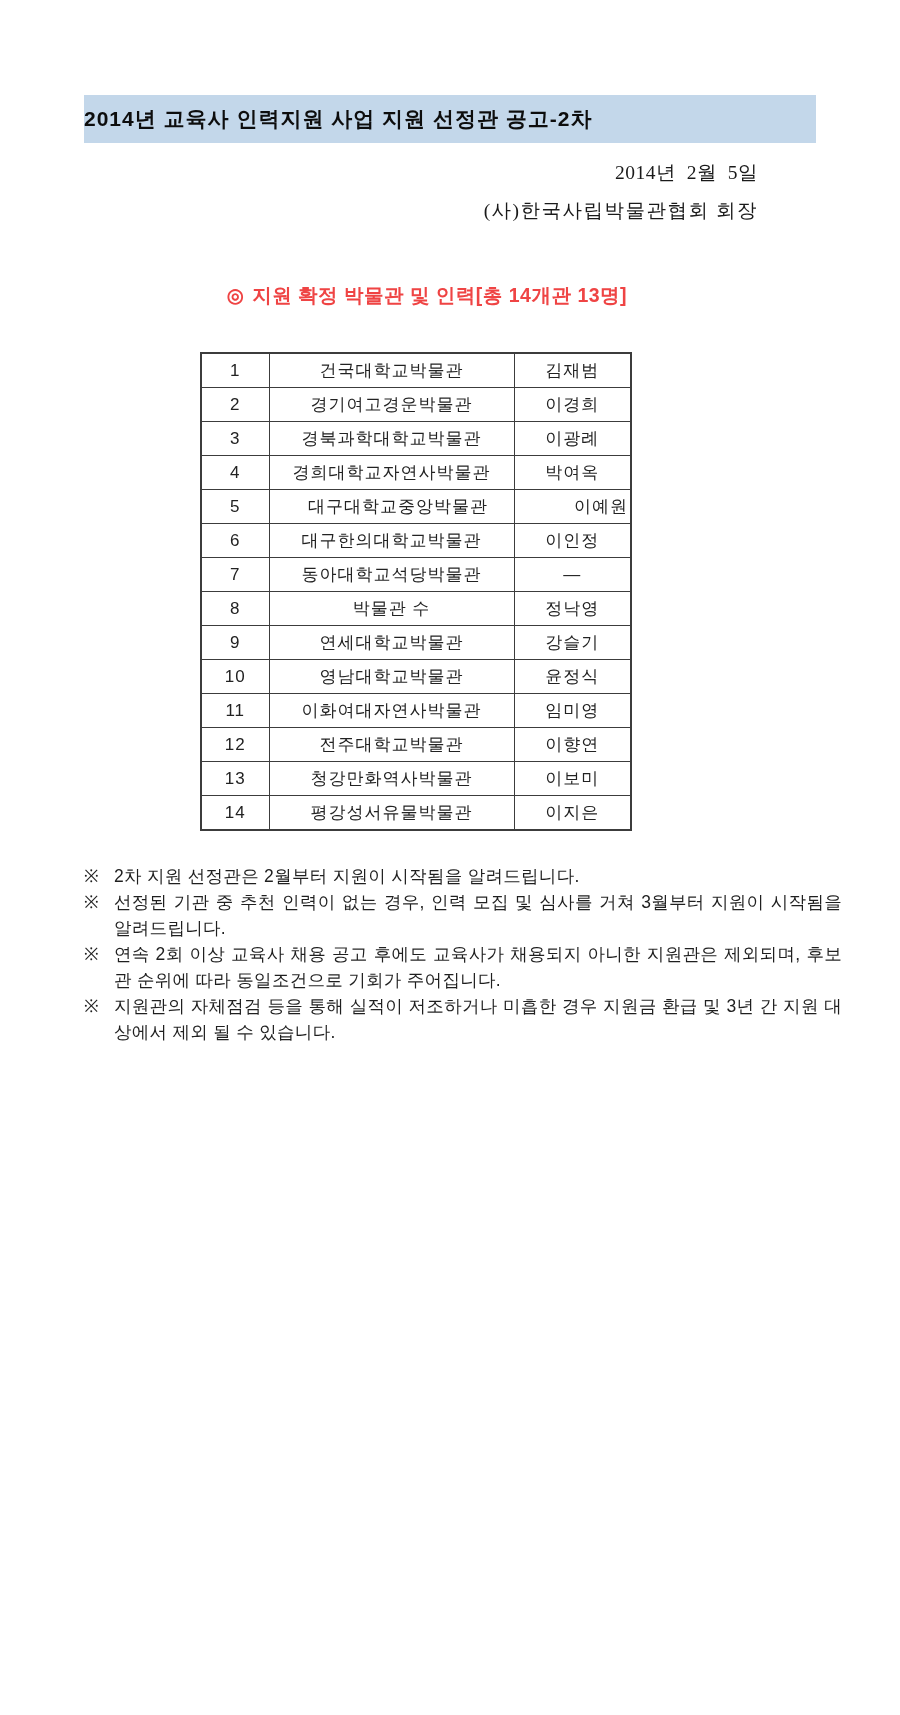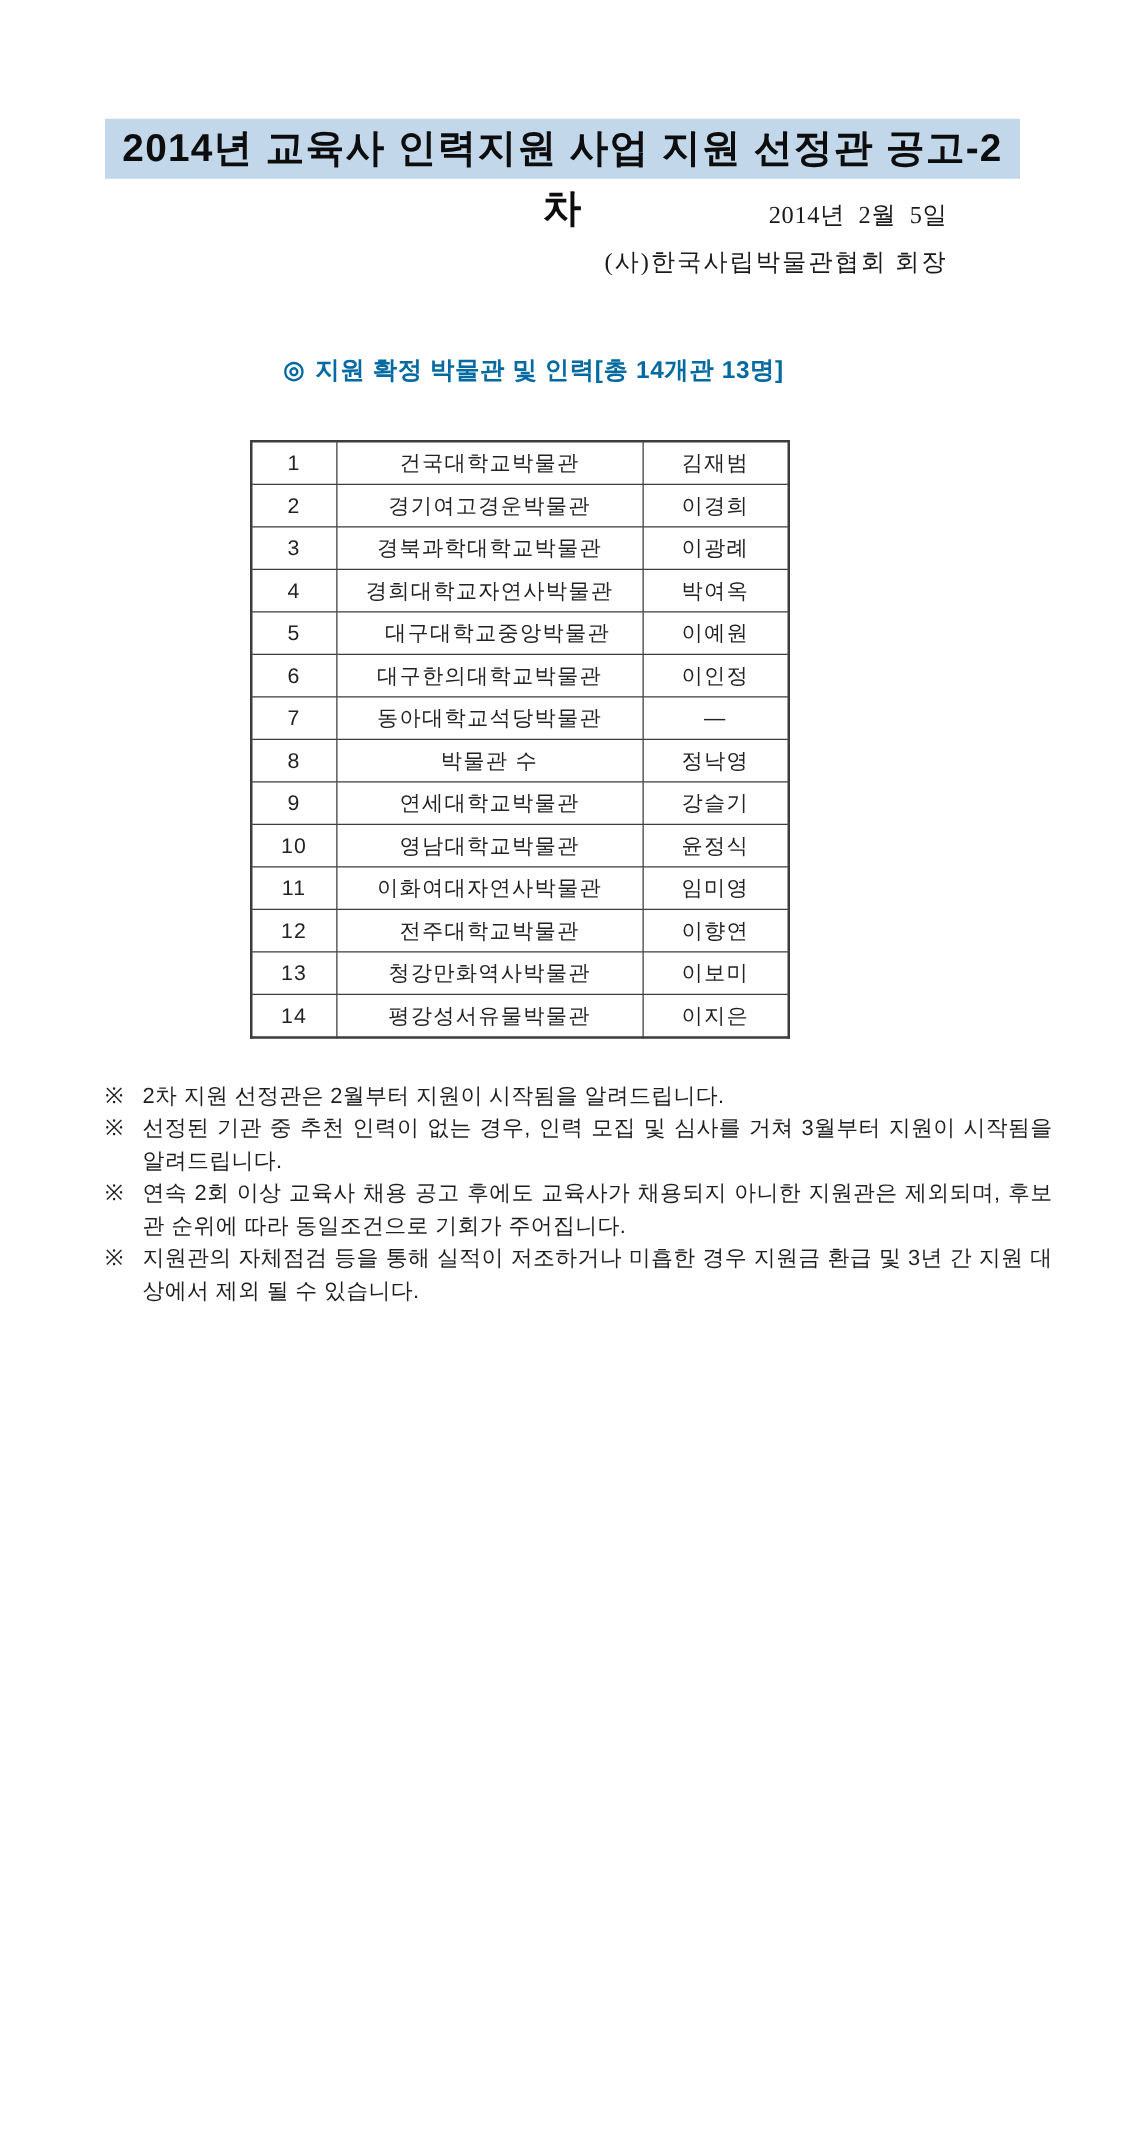--- a/index.html
+++ b/index.html
@@ -11,24 +11,24 @@
     font-family: "Liberation Serif", serif;
     color: #1a1a1a;
     overflow: hidden;
   }
 
   
   .banner {
     margin: 95px 84px 0 84px;
     height: 48px;
     line-height: 48px;
-    text-align: center;
+    text-align: left;
     font-family: "Liberation Sans", sans-serif;
     font-weight: 700;
-    font-size: 31px;
+    font-size: 21px;
     letter-spacing: 1px;
     color: #0d0d0d;
   }
 
   
   .intro {
     margin: 52px 62px 0 62px;
     font-size: 19.5px;
     line-height: 34px;
     letter-spacing: 0.5px;
@@ -52,21 +52,21 @@
   .date-line { margin-top: 18px; font-family: Liberation Serif, serif; }
   .sig-line  { margin-top: 14px; letter-spacing: 1.5px; }
 
   
   .section-head {
     margin: 36px 0 0 203px;
     font-family: "Liberation Sans", sans-serif;
     font-weight: 700;
     font-size: 19.5px;
     letter-spacing: 0.5px;
-    color: #0369a1;
+    color: #ef4444;
     white-space: pre-wrap;
   }
   .section-head .marker { margin-right: 8px; }
 
   
   table.museum-table {
     margin: 20px 0 0 200px;
     border-collapse: collapse;
     table-layout: fixed;
     width: 430px;
@@ -147,21 +147,21 @@
           <td style="border: 1.6px solid rgb(60, 60, 60); margin-top: 24px;">이광례</td>
         </tr>
         <tr>
           <td style="border: 1.6px solid rgb(60, 60, 60);">4</td>
           <td style="border: 1.6px solid rgb(60, 60, 60);">경희대학교자연사박물관</td>
           <td style="border: 1.6px solid rgb(60, 60, 60);">박여옥</td>
         </tr>
         <tr>
           <td style="border: 1.6px solid rgb(60, 60, 60);">5</td>
           <td style="border: 1.6px solid rgb(60, 60, 60); padding-left: 15px;">대구대학교중앙박물관</td>
-          <td style="border: 1.6px solid rgb(60, 60, 60);">이예원</td>
+          <td style="border: 1.6px solid rgb(60, 60, 60); text-align: right;">이예원</td>
         </tr>
         <tr>
           <td style="border: 1.6px solid rgb(60, 60, 60);">6</td>
           <td style="border: 1.6px solid rgb(60, 60, 60);">대구한의대학교박물관</td>
           <td style="border: 1.6px solid rgb(60, 60, 60);">이인정</td>
         </tr>
         <tr>
           <td style="border: 1.6px solid rgb(60, 60, 60);">7</td>
           <td style="border: 1.6px solid rgb(60, 60, 60);">동아대학교석당박물관</td>
           <td style="border: 1.6px solid rgb(60, 60, 60);">—</td>

